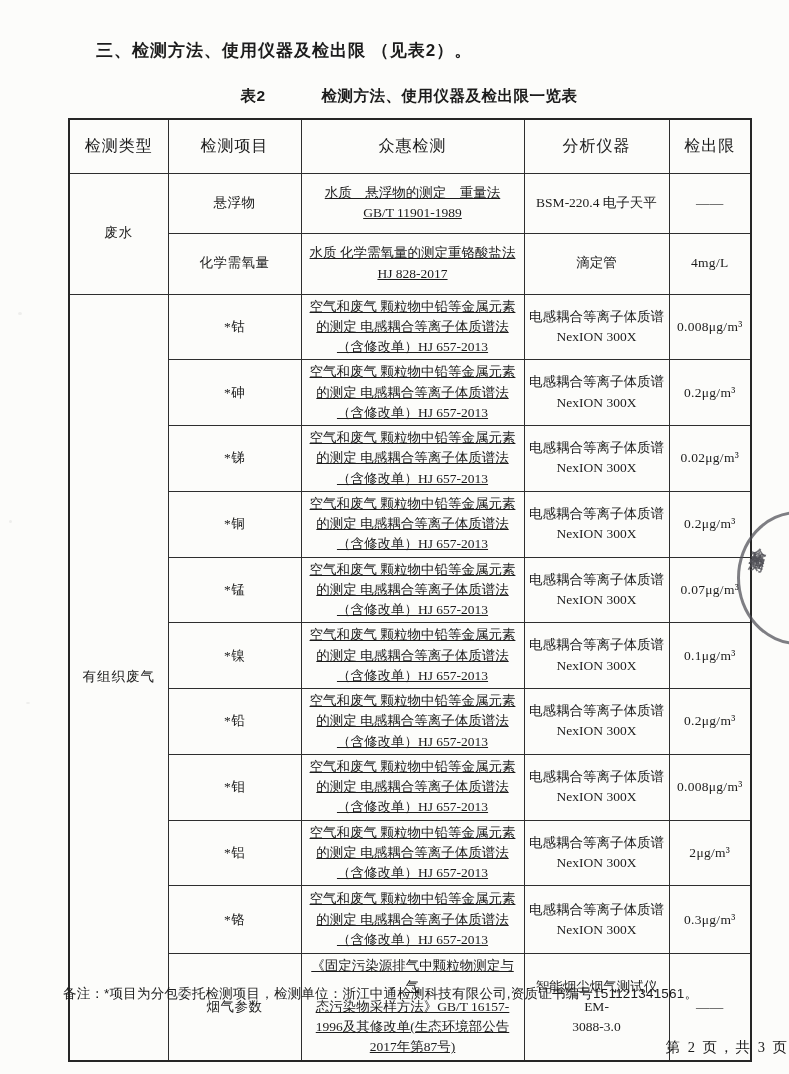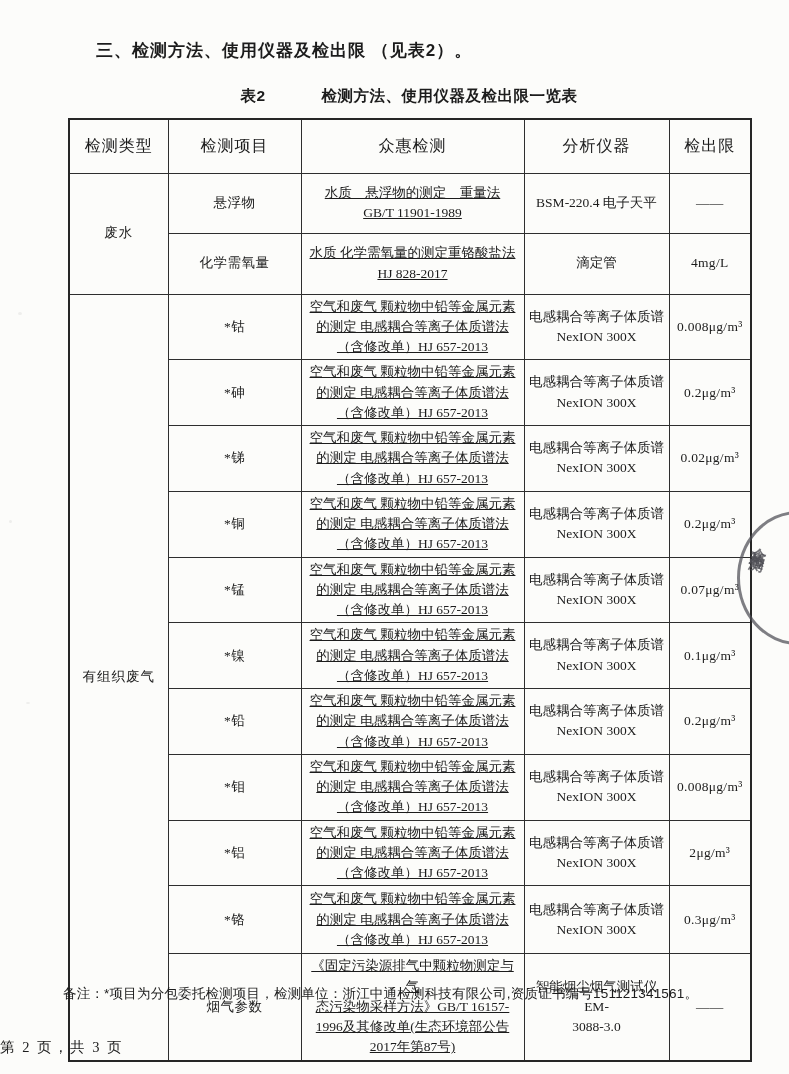--- a/index.html
+++ b/index.html
@@ -56,21 +56,21 @@
   td.c-limit{font-size:13px;letter-spacing:.3px;}
   td.c-type{font-size:14px;letter-spacing:1px;margin-left:32px;}
   td.c-proj{font-size:13.5px;letter-spacing:.5px;}
   .note{
     position:absolute;left:63px;top:985px;width:700px;
     font-family:"Liberation Sans","DejaVu Sans",sans-serif;
     font-weight:normal;font-size:13.5px;letter-spacing:.2px;
   }
   .page-num{
     position:absolute;left:0;top:1038px;width:789px;
-    text-align:left;font-size:14.5px;letter-spacing:2px;
+    text-align:right;font-size:14.5px;letter-spacing:2px;
   }
   .stamp{
     position:absolute;left:737px;top:511px;
     width:122px;height:134px;
     border:3.5px solid rgba(78,78,84,.72);
     border-radius:50%;
     box-sizing:border-box;
   }
   .stamp-text{
     position:absolute;left:12px;top:22px;

